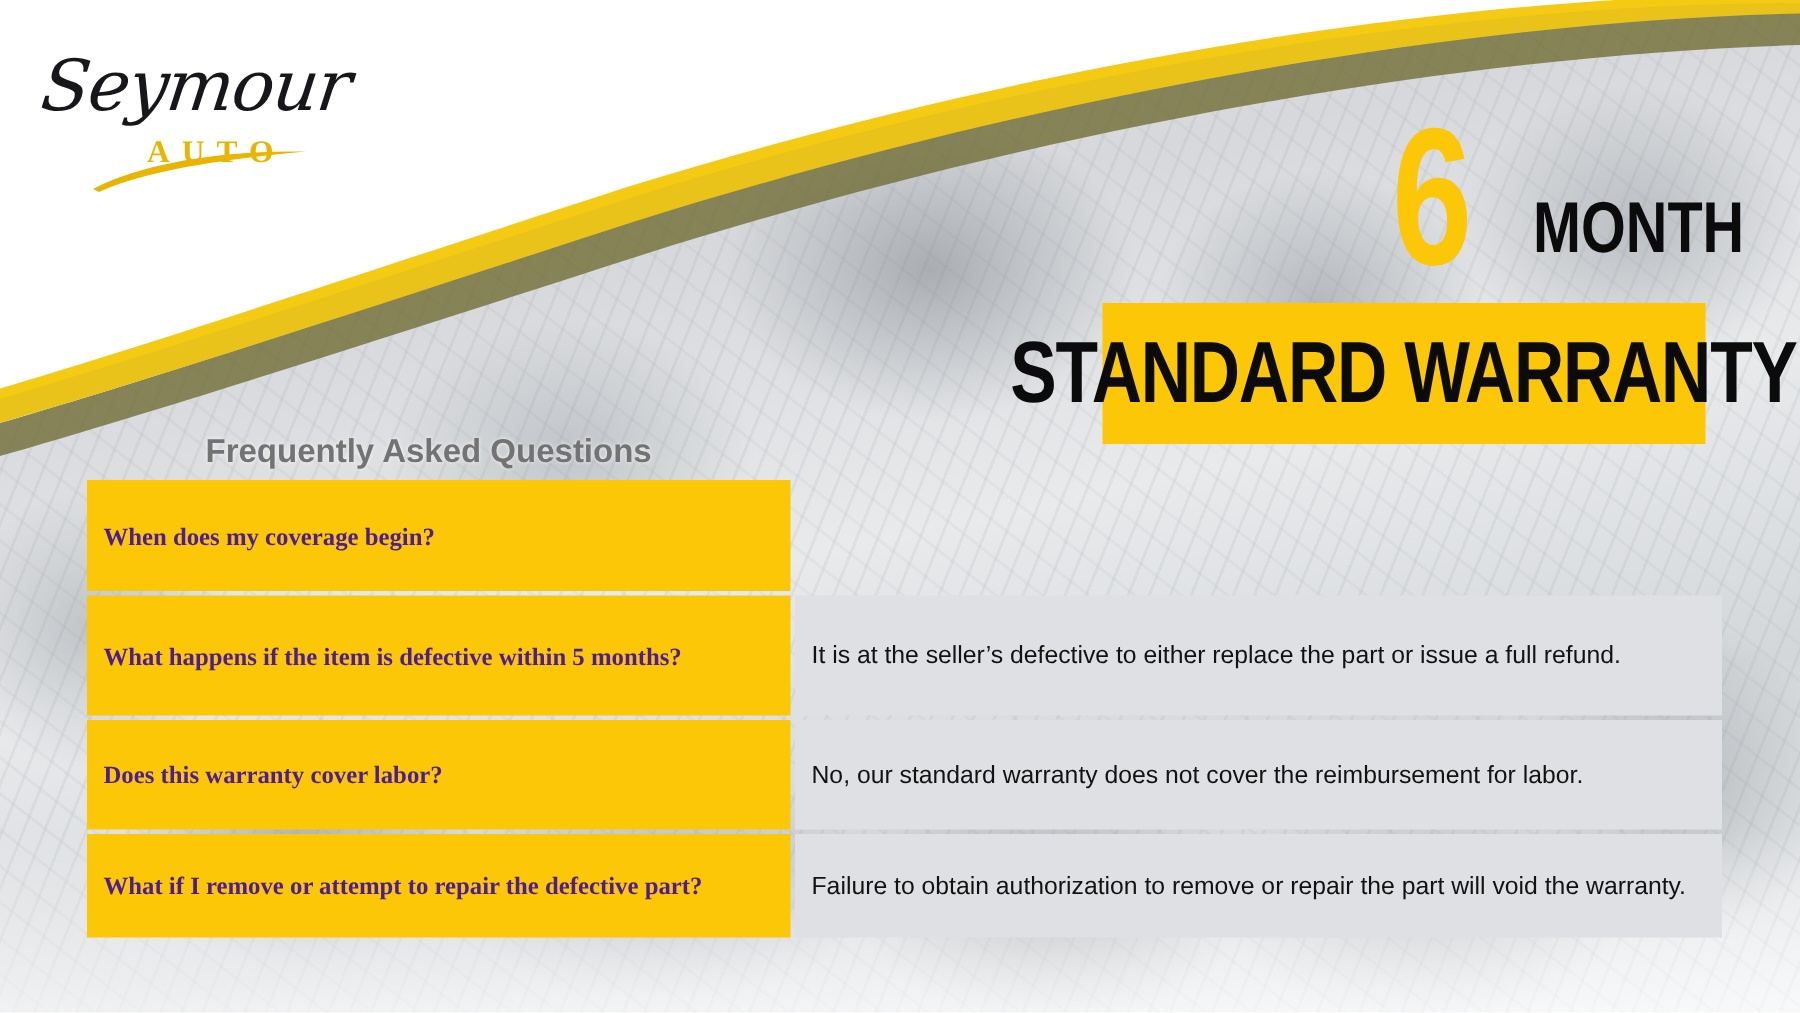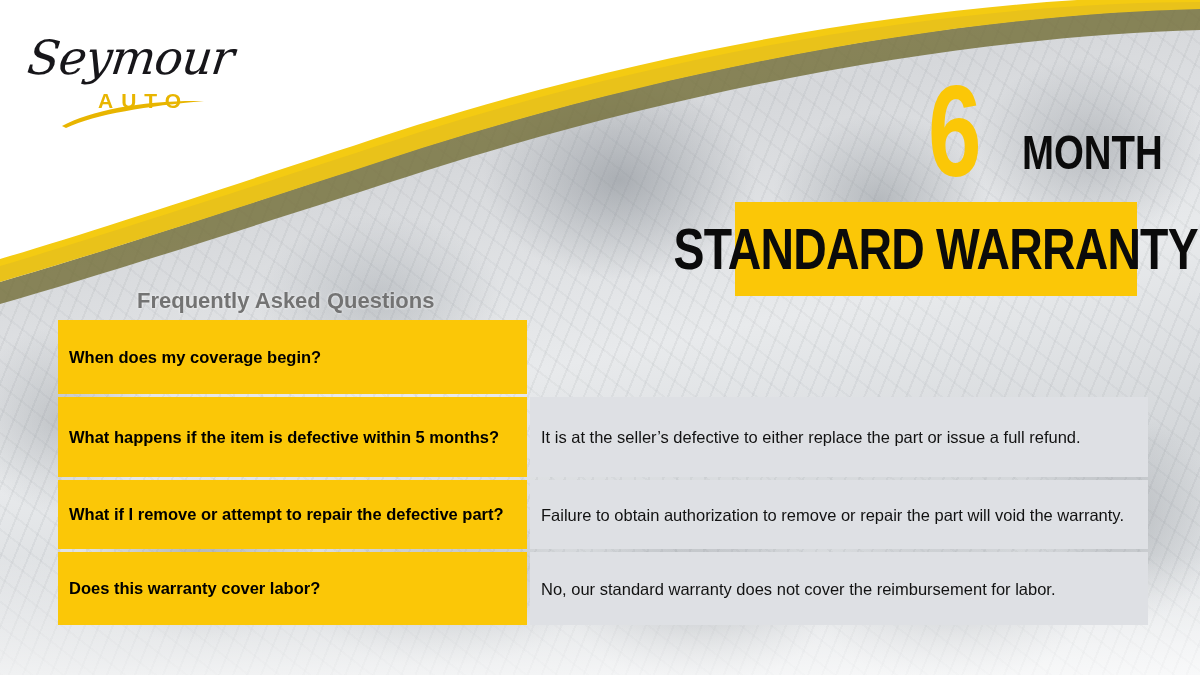--- a/index.html
+++ b/index.html
@@ -62,21 +62,21 @@
     font-family:"DejaVu Serif", serif;
     font-style:italic;
     font-size:47px;
     color:#17161a;
     letter-spacing:-1px;
     transform:skewX(-7deg);
     white-space:nowrap;
   }
   .logo .auto{
     position:absolute; left:76px; top:63px;
-    font-family:Liberation Sans, sans-serif;
+    font-family:Liberation Serif, serif;
     font-weight:bold;
     font-size:21px;
     letter-spacing:8px;
     color:#E8B500;
     white-space:nowrap;
   }
   .logo .underswoosh{ position:absolute; left:0; top:48px; }
 
   
   .six{
@@ -150,25 +150,25 @@
   .faq-row.r3{ height:73px; }
   .faq-row.r4{ height:69px; }
 
   .q-cell{
     width:469px;
     background:#FBC707;
     padding:0 11px;
     display:flex; align-items:center;
   }
   .q-cell span{
-    font-family:Liberation Sans, sans-serif;
+    font-family:Liberation Serif, serif;
     font-weight:bold;
     font-size:16.5px;
     line-height:21px;
-    color:#000000;
+    color:#4c1d95;
   }
   .a-cell{
     flex:1;
     background:#DEE0E4;
     padding:0 11px;
     display:flex; align-items:center;
   }
   .a-cell span{
     font-family:"Liberation Sans", sans-serif;
     font-weight:normal;
@@ -229,33 +229,33 @@
 
     <div class="faq-row r2">
       <div class="q-cell">
         <span>What happens if the item is defective within 5 months?</span>
       </div>
       <div class="a-cell">
         <span>It is at the seller’s defective to either replace the part or issue a full refund.</span>
       </div>
     </div>
 
+    <div class="faq-row r3">
+      <div class="q-cell">
+        <span>Does this warranty cover labor?</span>
+      </div>
+      <div class="a-cell">
+        <span>No, our standard warranty does not cover the reimbursement for labor.</span>
+      </div>
+    </div>
+
     <div class="faq-row r4">
       <div class="q-cell">
         <span>What if I remove or attempt to repair the defective part?</span>
       </div>
       <div class="a-cell nojustify">
         <span>Failure to obtain authorization to remove or repair the part will void the warranty.</span>
       </div>
     </div>
 
-    <div class="faq-row r3">
-      <div class="q-cell">
-        <span>Does this warranty cover labor?</span>
-      </div>
-      <div class="a-cell">
-        <span>No, our standard warranty does not cover the reimbursement for labor.</span>
-      </div>
-    </div>
-
   </div>
 
 </div>
 
 </body></html>

